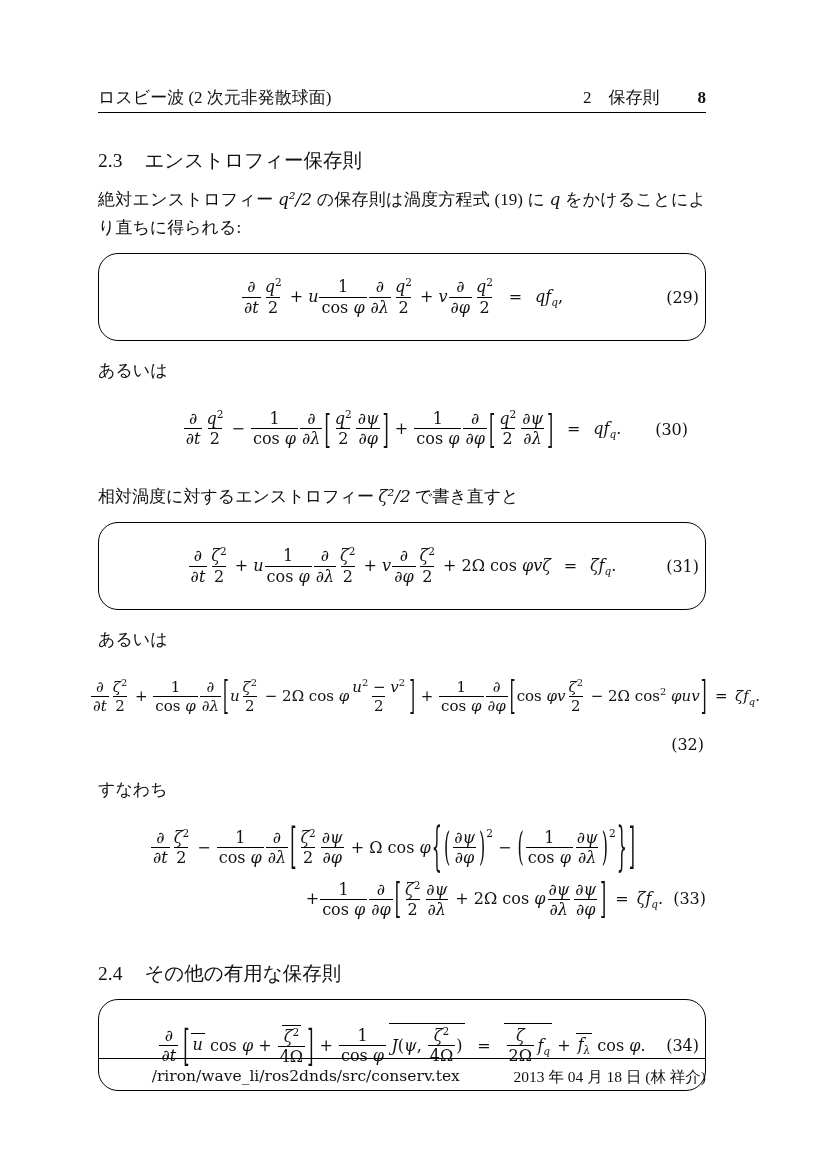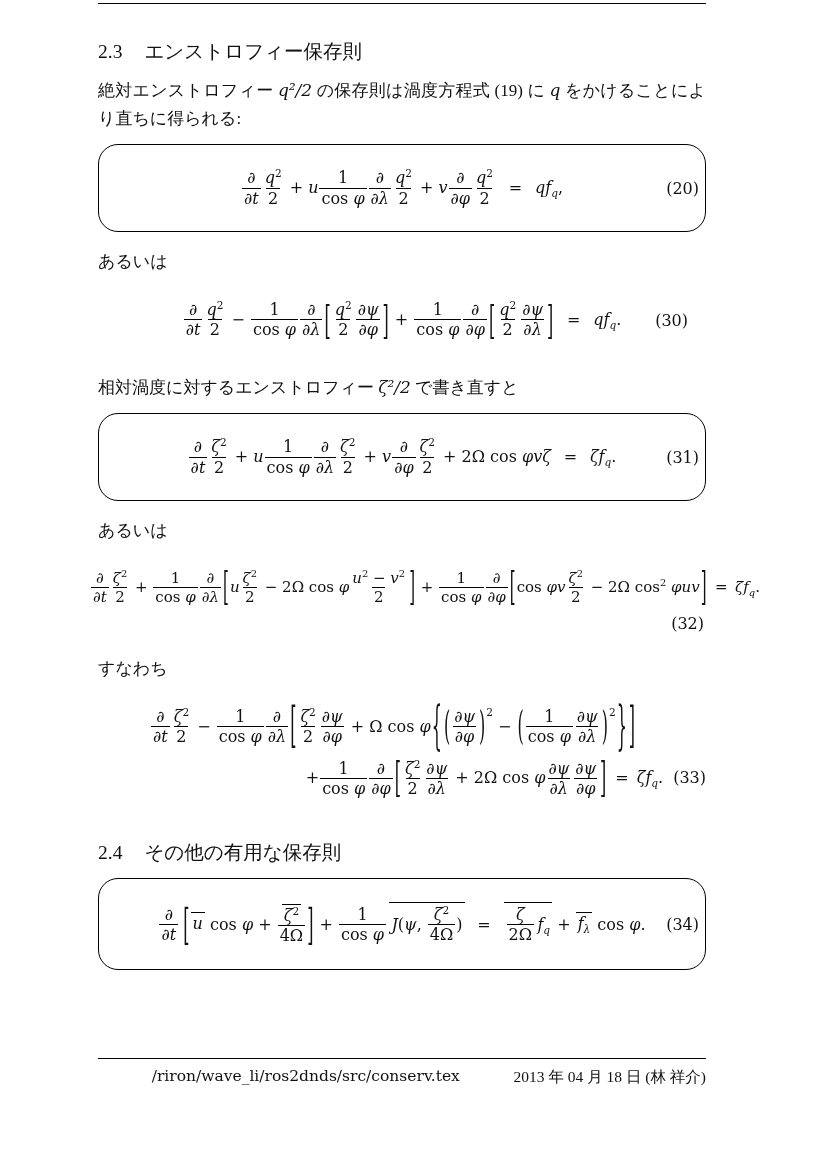--- a/index.html
+++ b/index.html
@@ -46,36 +46,41 @@
   .eqbox .eqno { right:6px; }
   .eqno-inline { font-style:normal; margin-left:10px; }
 
   .eqbox {
     border:1.4px solid #000; border-radius:20px;
     margin-top:12px; padding:17px 14px;
   }
   .eqline { padding:6px 0; }
   .disp { margin-top:10px; padding:8px 0; }
   .eq-small { font-size:15px; }
-  .eqno-row { text-align:right; font-family:"DejaVu Serif",serif; font-size:16px; padding-right:2px; margin-top:2px; }
+  .eqno-row { text-align:right; font-family:"DejaVu Serif",serif; font-size:16px; padding-right:2px; margin-top:14px; }
   .eq-left { text-align:left; padding-left:52px; }
   .eq-right { text-align:right; padding-right:0; }
 
   
   .footer { position:absolute; left:98px; top:1058px; width:608px;text-align:center; }
   .footrule { border:none; border-top:1.2px solid #000; margin:0; }
   .footrow { display:flex; margin-top:8px; font-size:15.5px; }
   .footrow .fpath { flex:1; font-family:"DejaVu Serif",serif; }
 </style>
 </head>
 <body>
 
 <div class="page">
   <div class="content">
 
+    <div class="runhead">
+      <span class="lt">ロスビー波 (2 次元非発散球面)</span>
+      <span class="rs">2　保存則</span>
+      <span class="pn">8</span>
+    </div>
     <hr class="headrule">
 
     <h2>
       <span class="hnum">2.3</span><span>エンストロフィー保存則</span>
     </h2>
 
     <p class="body"><span>絶対エンストロフィー </span><span class="imath">q²/2</span><span> の保存則は渦度方程式 (19) に </span><span class="imath">q</span><span> をかけることにより直ちに得られる:</span></p>
 
     <div class="eqbox eqwrap">
       <div class="eq eqline"><span class="frac">
@@ -93,21 +98,21 @@
           </span><span class="frac">
             <span class="num"><span class="it">q</span><sup>2</sup></span>
             <span class="den"><span class="rm">2</span></span>
           </span><span class="rm"> + </span><span class="it">v</span><span class="frac">
             <span class="num"><span class="it">∂</span></span>
             <span class="den"><span class="it">∂φ</span></span>
           </span><span class="frac">
             <span class="num"><span class="it">q</span><sup>2</sup></span>
             <span class="den"><span class="rm">2</span></span>
           </span><span class="gap" style="width: 0.8em;"></span><span class="rm">=</span><span class="gap" style="width: 0.8em;"></span><span class="it">qf</span><sub>q</sub><span class="rm">,</span></div>
-      <span class="eqno">(20)</span>
+      <span class="eqno">(29)</span>
     </div>
 
     <p class="body" style="margin-top:16px">あるいは</p>
 
     <div class="eqwrap disp">
       <div class="eq eqline"><span class="frac">
             <span class="num"><span class="it">∂</span></span>
             <span class="den"><span class="it">∂t</span></span>
           </span><span class="frac">
             <span class="num"><span class="it">q</span><sup>2</sup></span>

